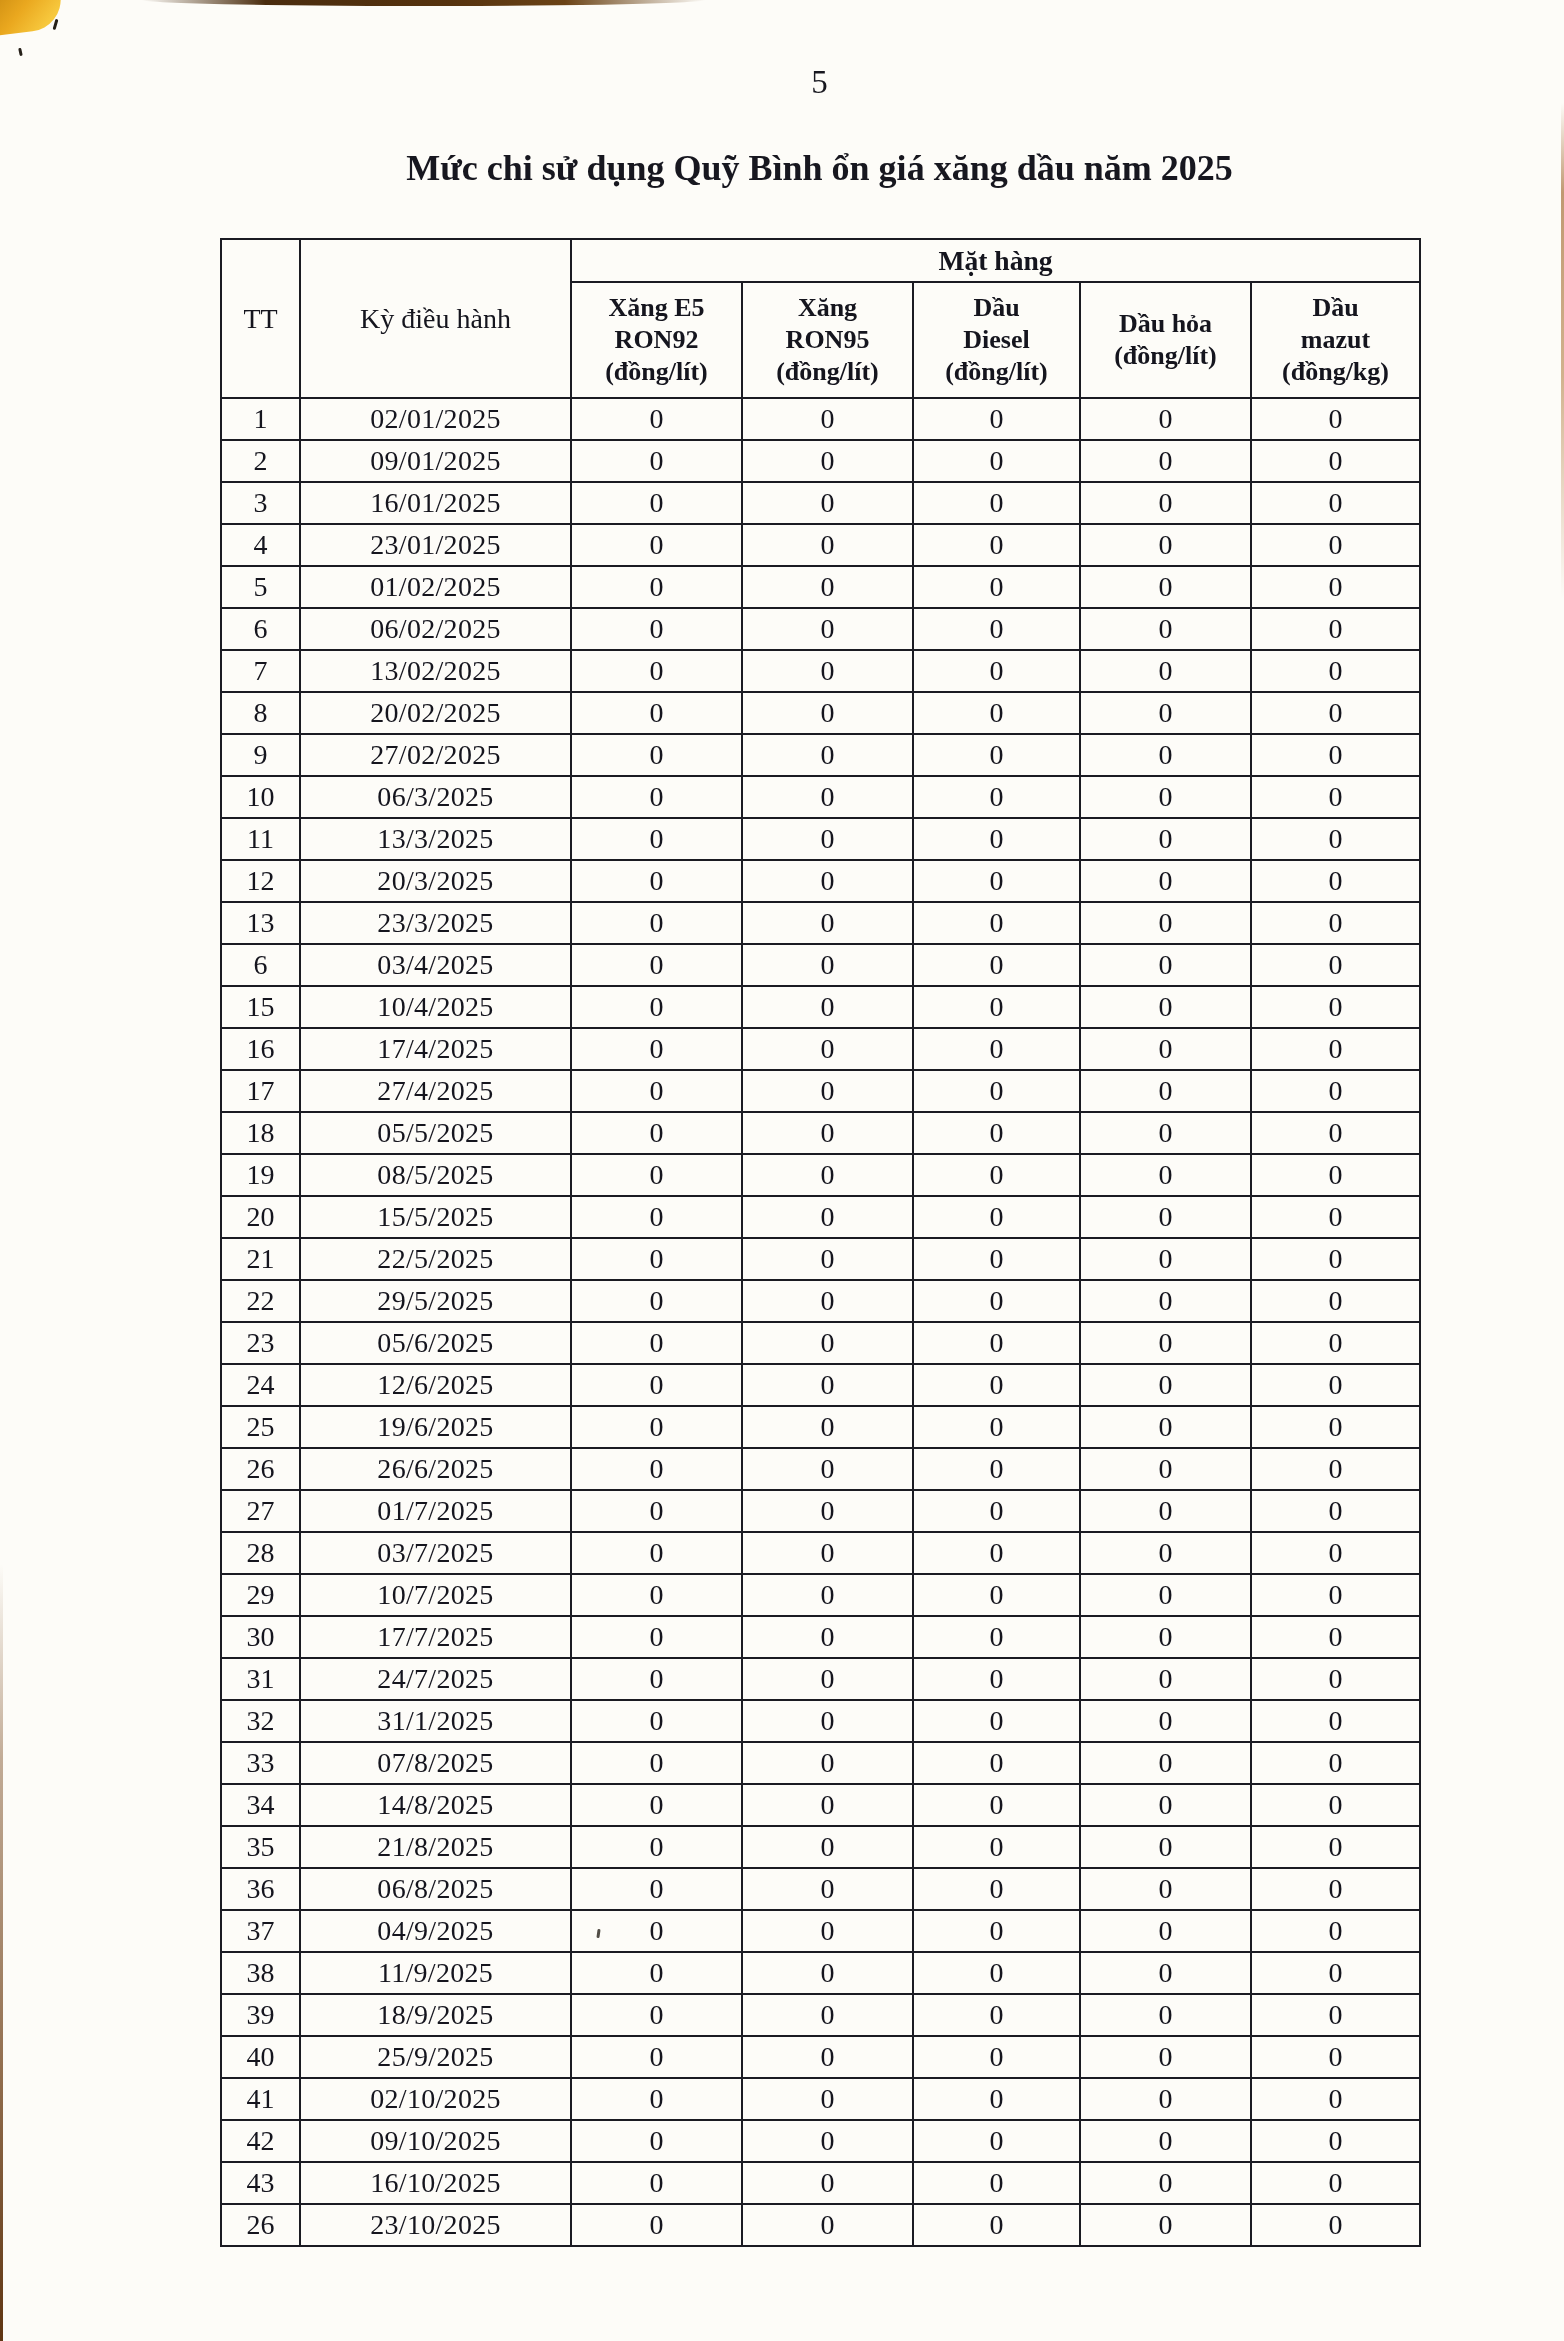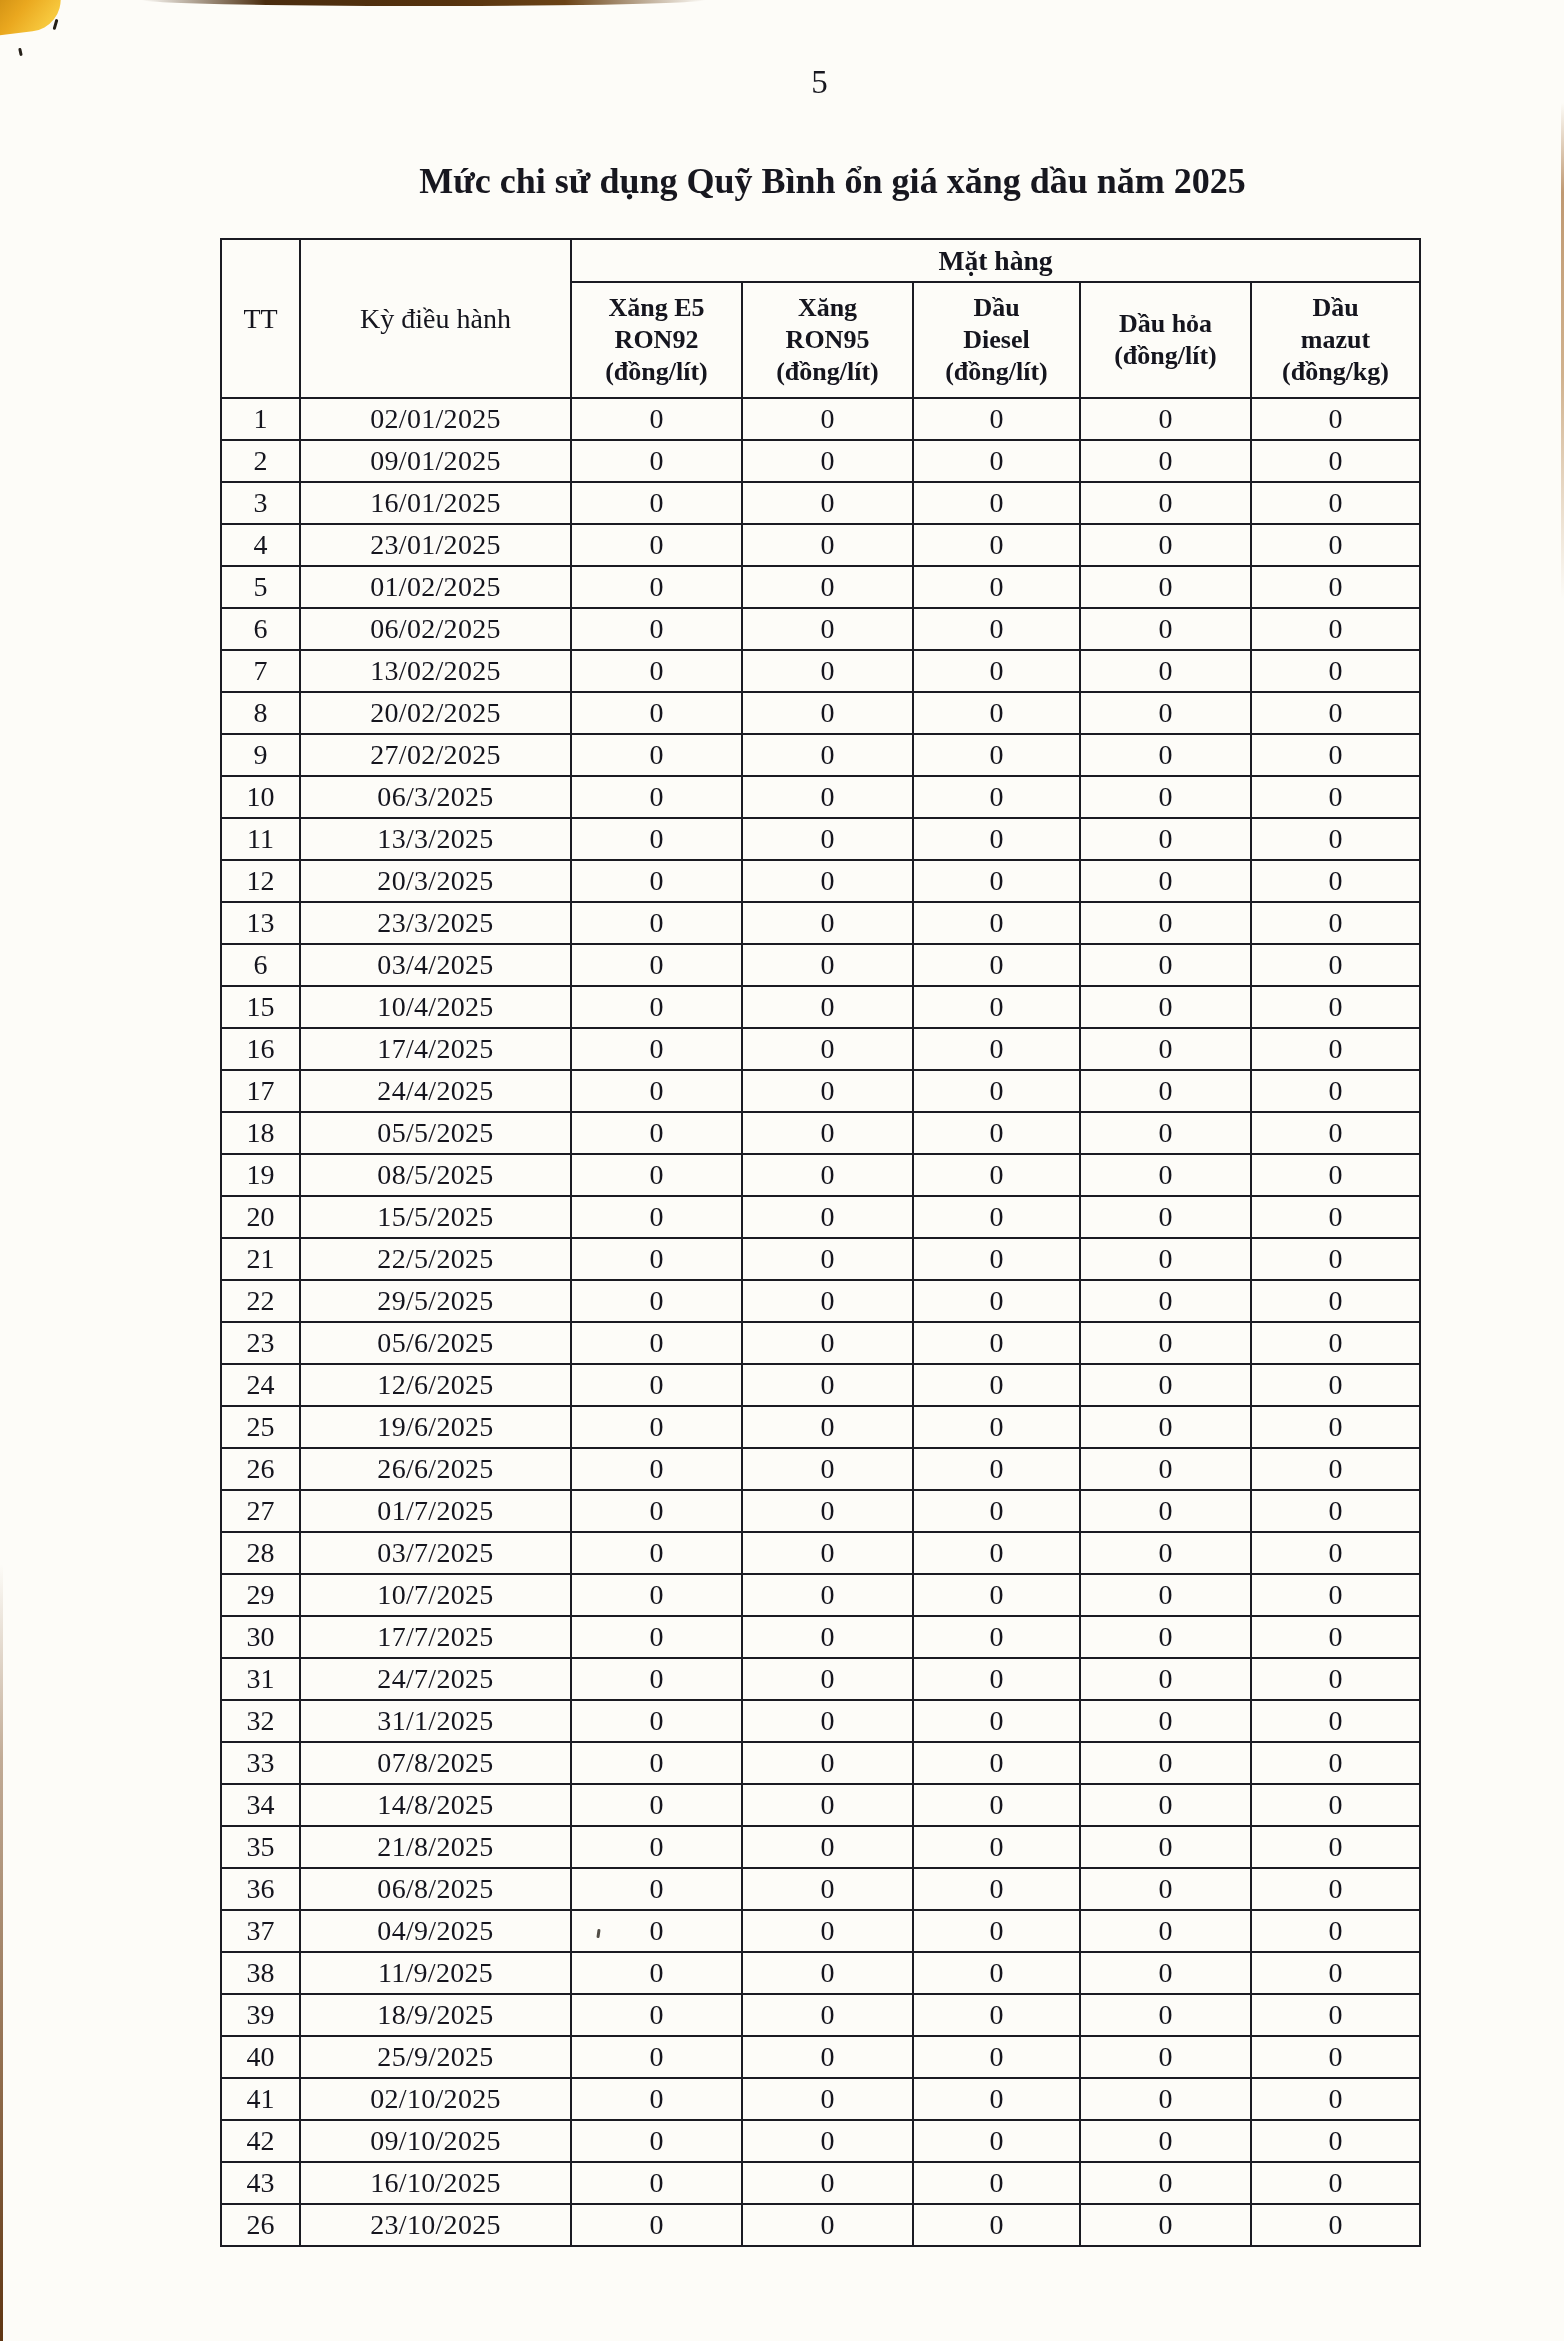--- a/index.html
+++ b/index.html
@@ -43,21 +43,21 @@
   .speck-3{left:597px;top:1929px;width:2.8px;height:9px;transform:rotate(8deg);opacity:.8;}
 
   
   .page-number{
     position:absolute;left:220px;top:66px;width:1199px;
     text-align:center;font-size:33px;line-height:1;
   }
   .doc-title{
     position:absolute;left:220px;top:149px;width:1199px;
     text-align:center;font-size:36px;font-weight:bold;line-height:1.1;
-    margin:13px;
+    margin:0;
   }
 
   
   table.fund{
     position:absolute;left:220px;top:238px;width:1199px;
     border-collapse:collapse;table-layout:fixed;
     font-family:"Liberation Serif","DejaVu Serif",serif;
   }
   table.fund th,table.fund td{
     border:2.1px solid #1b1b22;
@@ -281,21 +281,21 @@
     <td class="c-date">17/4/2025</td>
     <td class="c-val">0</td>
     <td class="c-val">0</td>
     <td class="c-val">0</td>
     <td class="c-val">0</td>
     <td class="c-val">0</td>
   </tr>
 
   <tr>
     <td class="c-tt">17</td>
-    <td class="c-date">24/4/2025</td>
+    <td class="c-date">27/4/2025</td>
     <td class="c-val">0</td>
     <td class="c-val">0</td>
     <td class="c-val">0</td>
     <td class="c-val">0</td>
     <td class="c-val">0</td>
   </tr>
 
   <tr>
     <td class="c-tt">18</td>
     <td class="c-date">05/5/2025</td>

